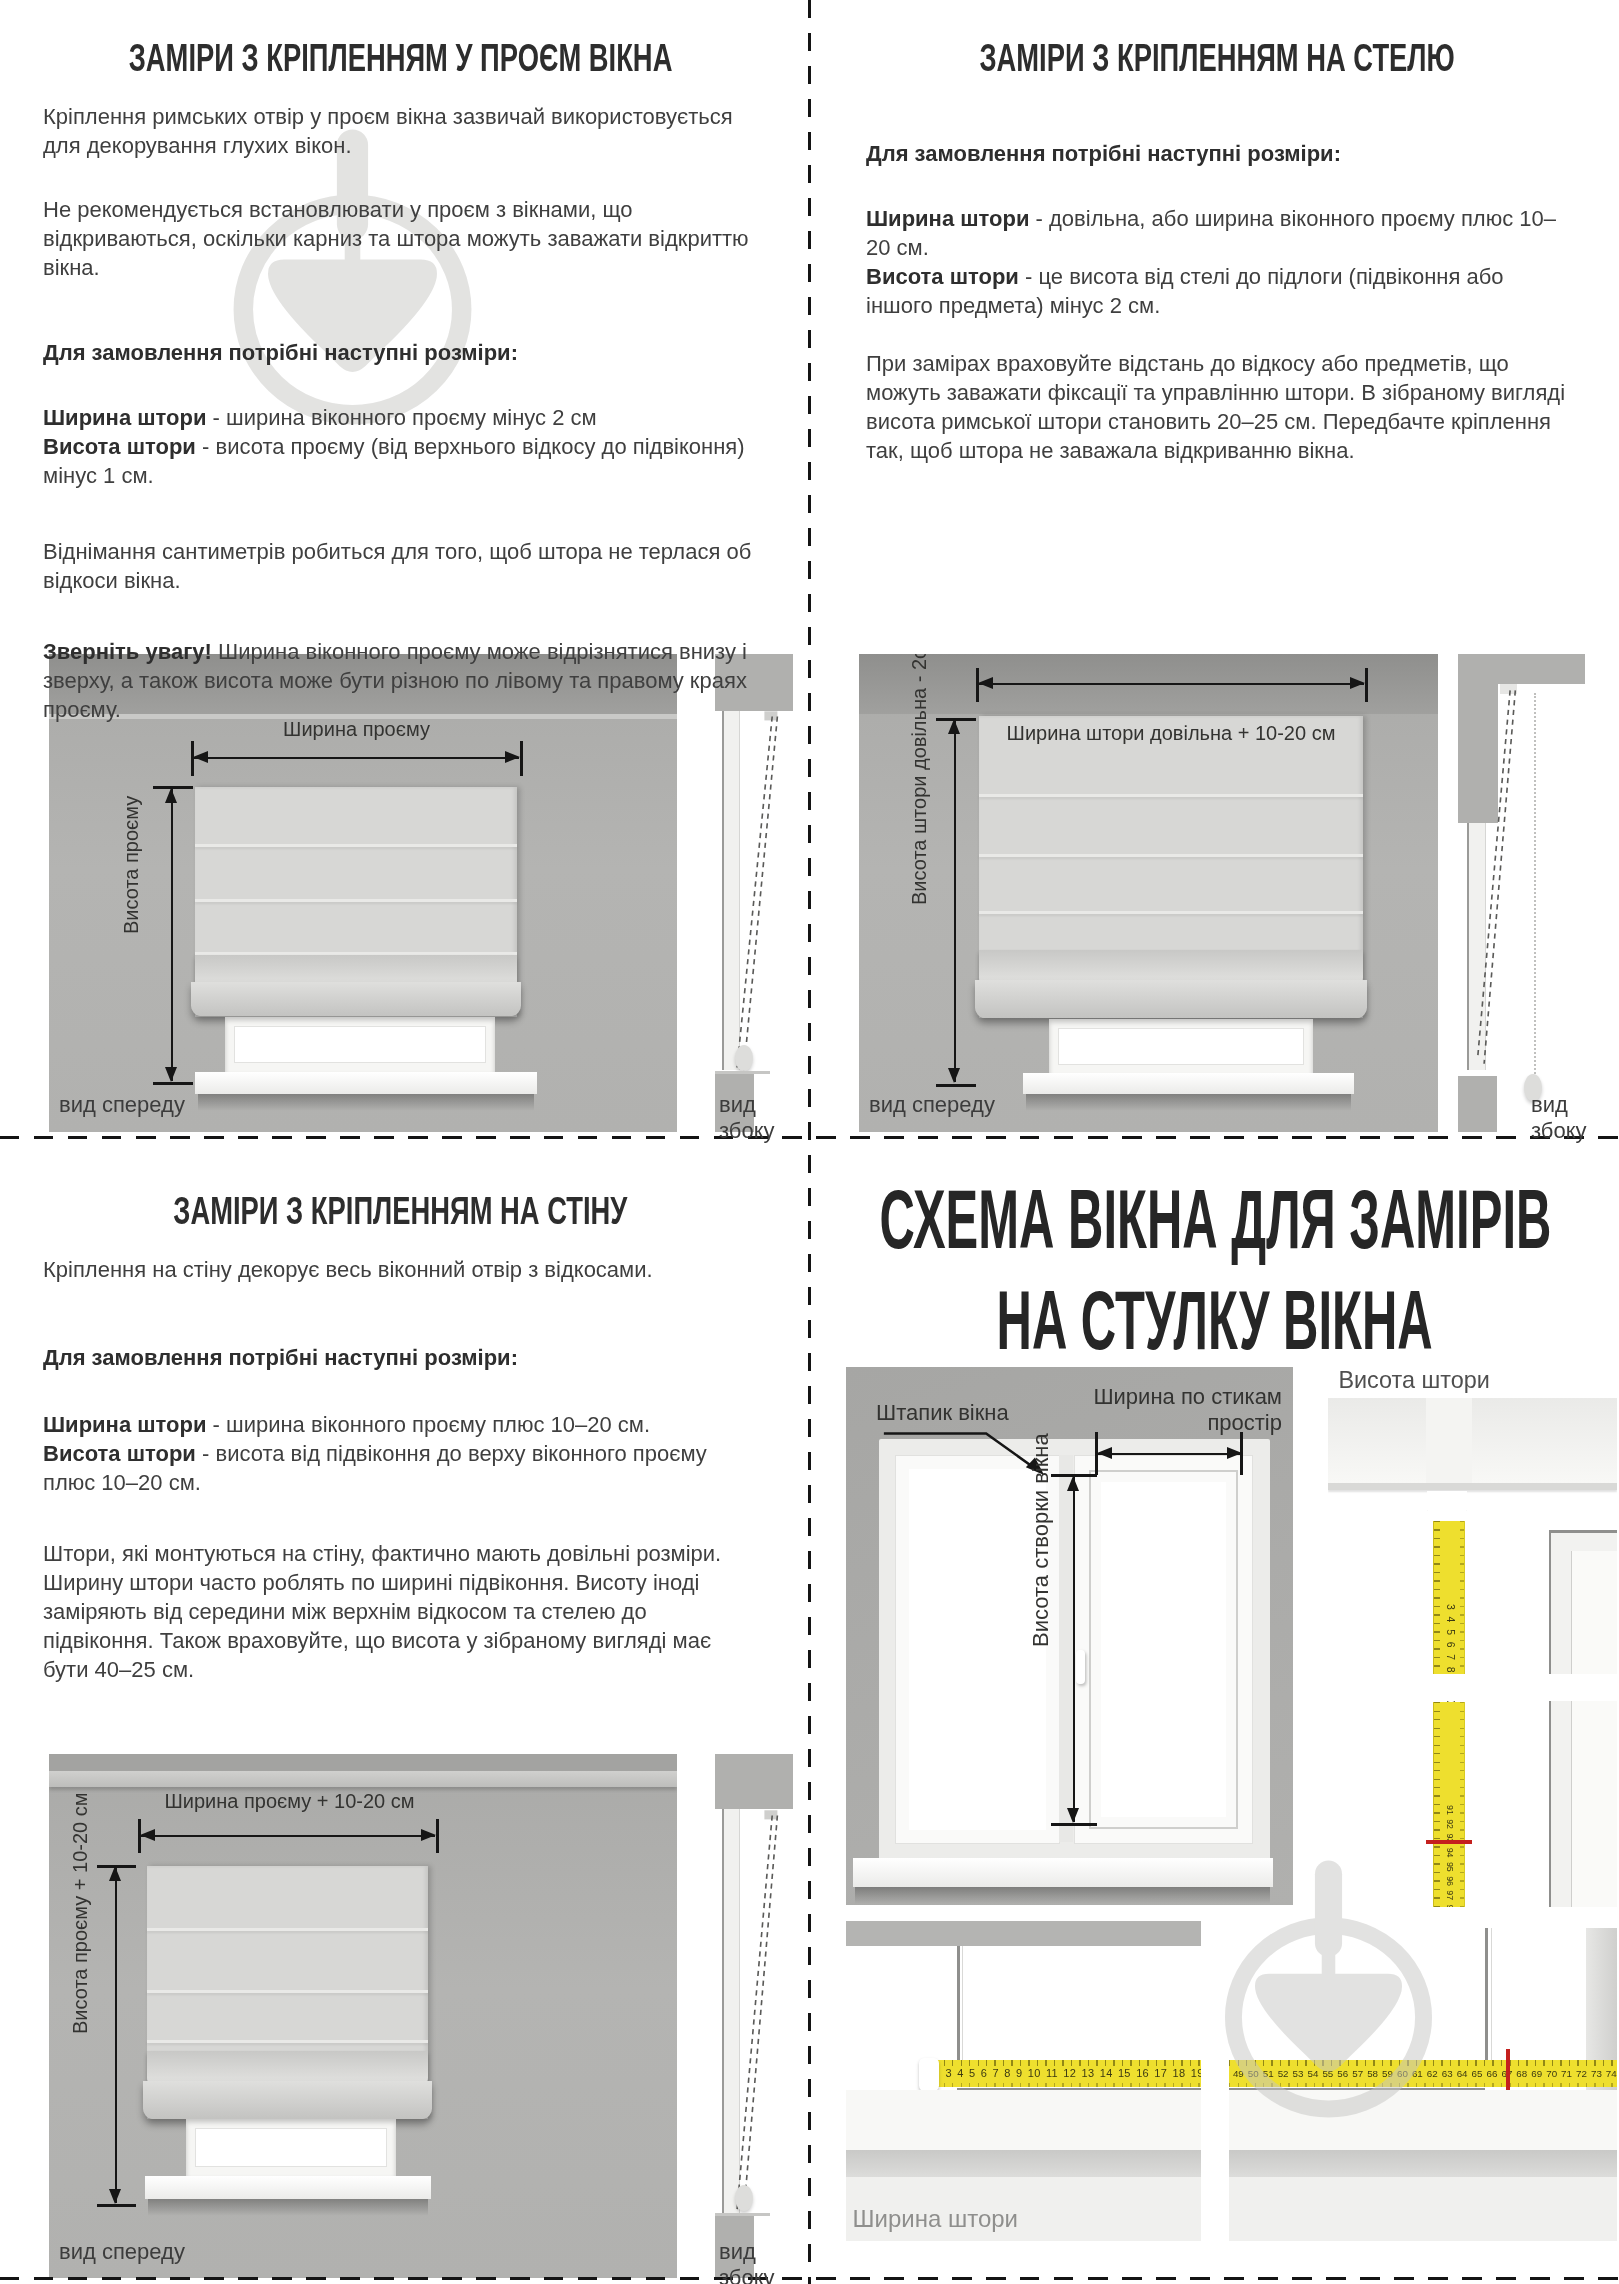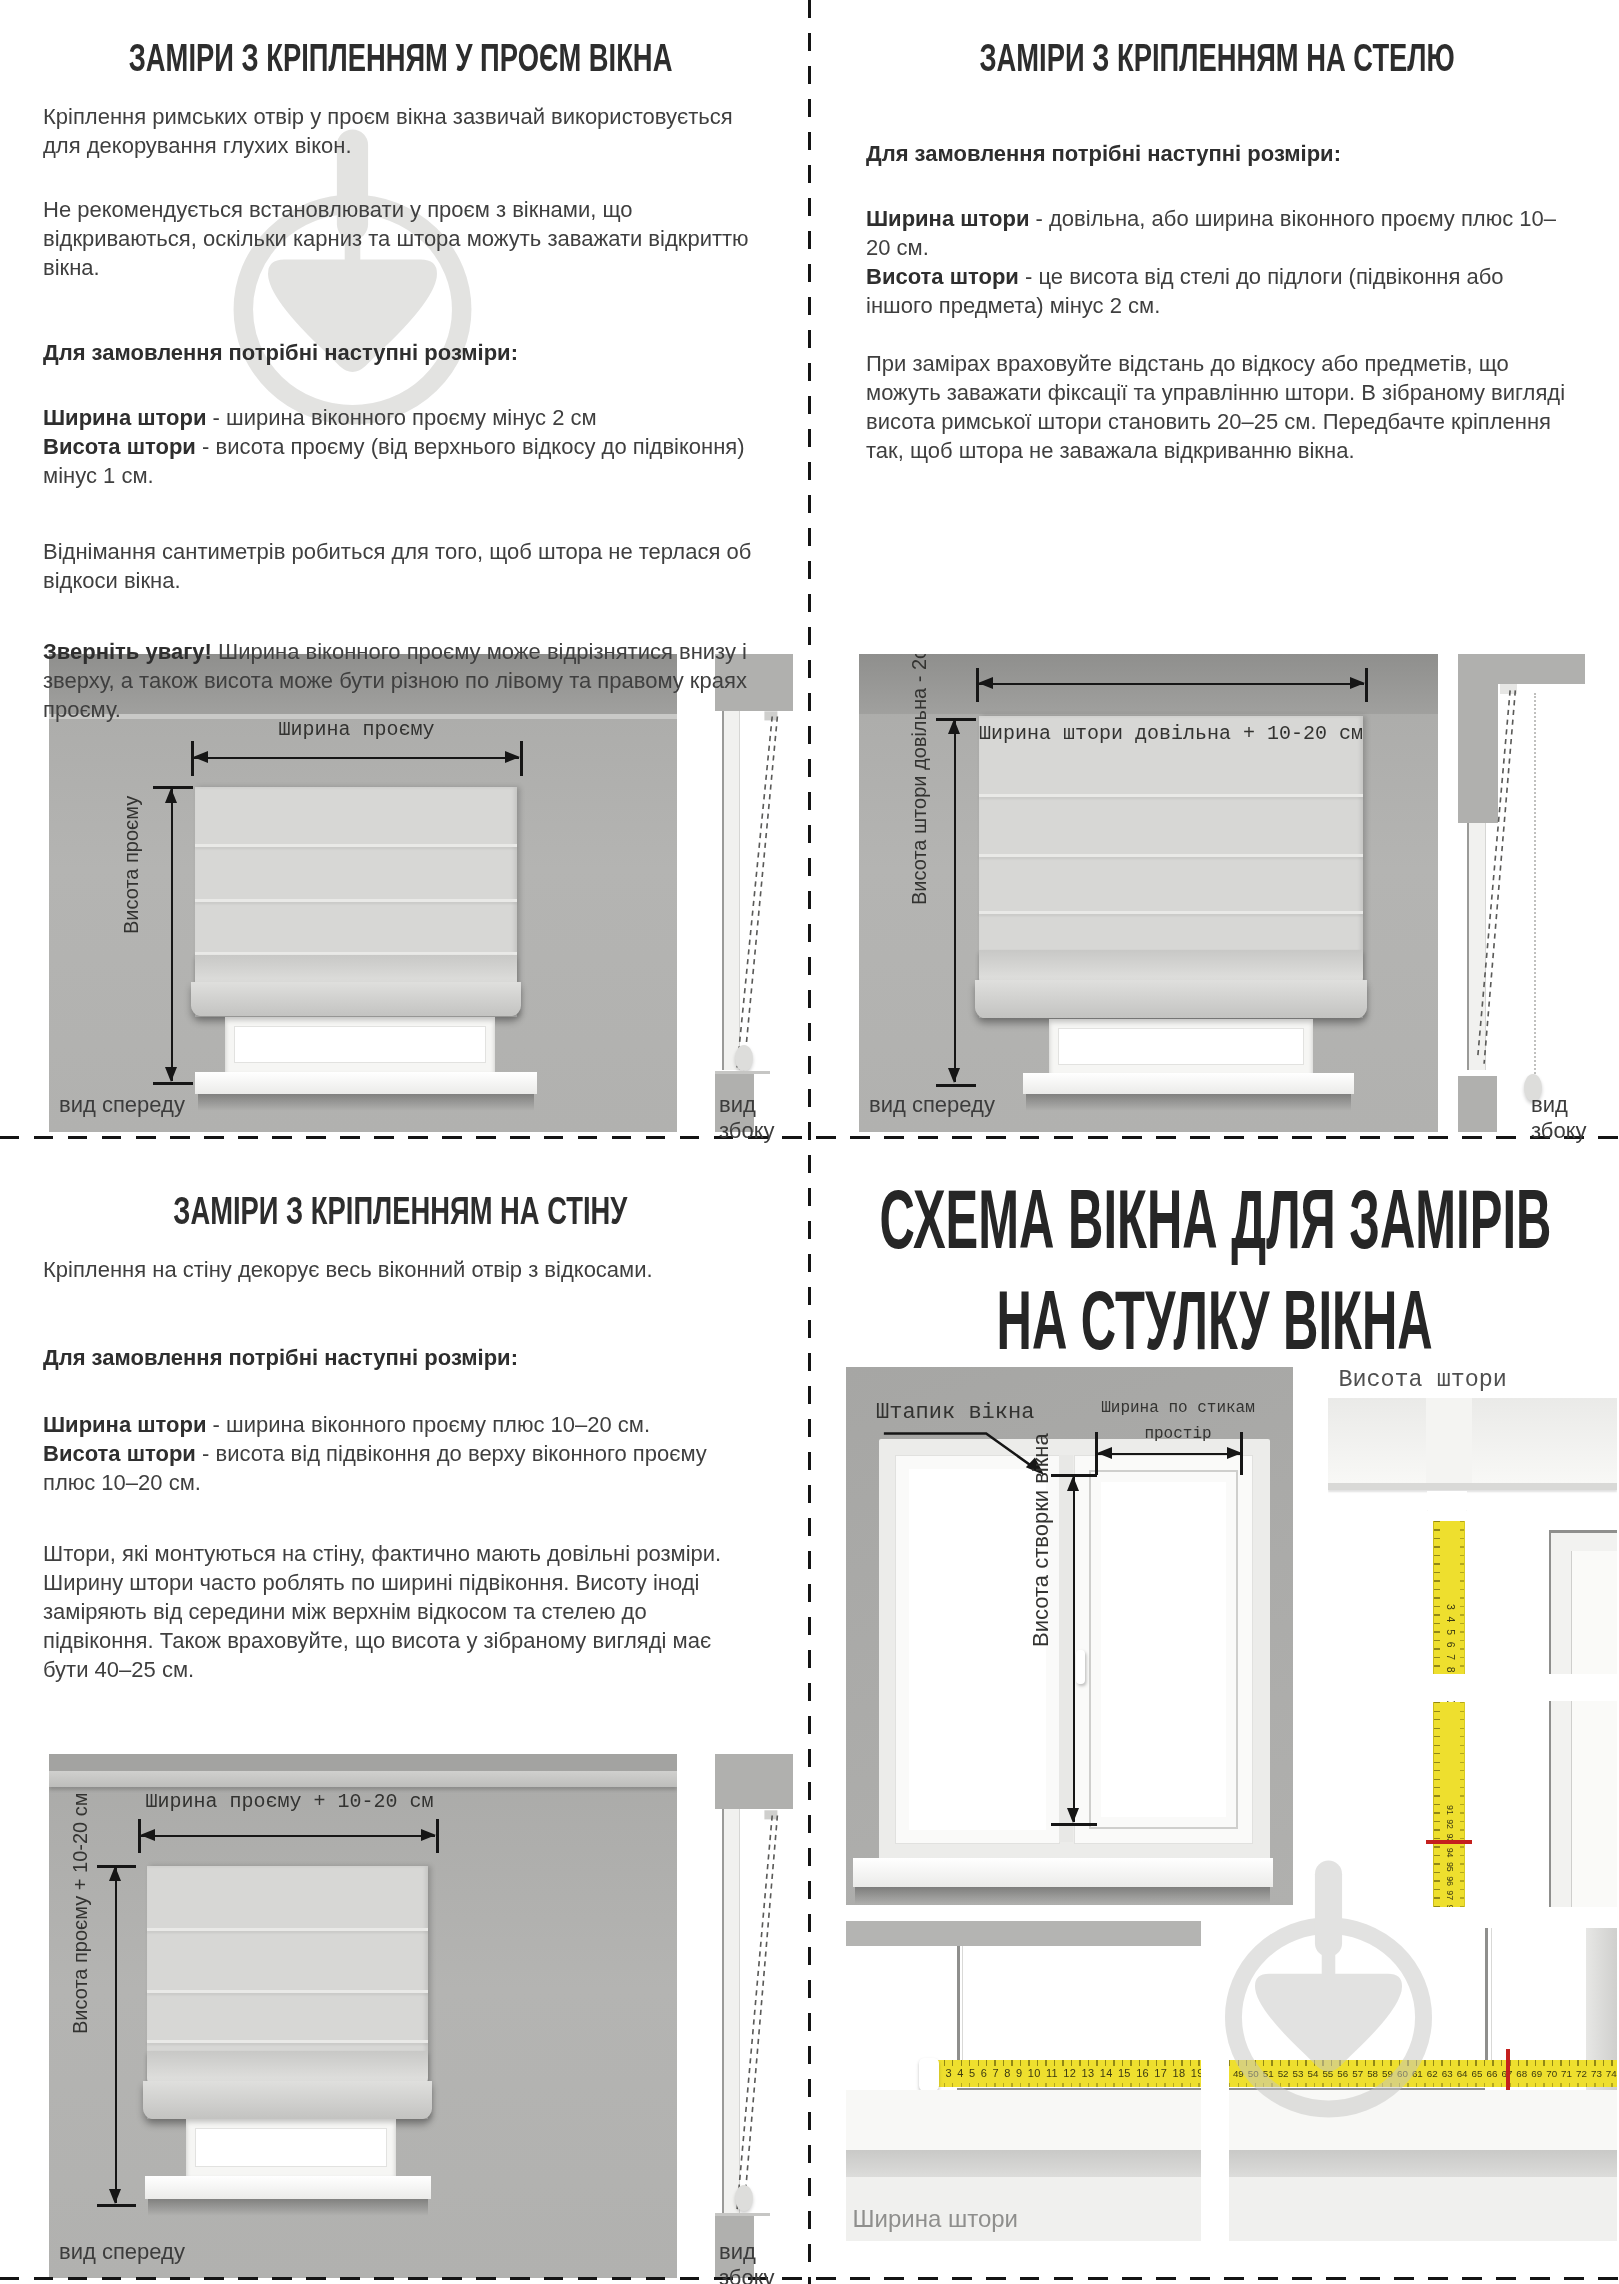--- a/index.html
+++ b/index.html
@@ -50,21 +50,21 @@
       border-top:6.5px solid transparent;border-bottom:6.5px solid transparent;}
   .arrow-h::before{left:-1.3px;border-right:15.6px solid #161616;}
   .arrow-h::after{right:-1.3px;border-left:15.6px solid #161616;}
   .arrow-v{position:absolute;width:0;border-left:2.6px solid #161616;}
   .arrow-v::before,.arrow-v::after{content:"";position:absolute;left:-7.8px;width:0;height:0;
       border-left:6.5px solid transparent;border-right:6.5px solid transparent;}
   .arrow-v::before{top:-1.3px;border-bottom:15.6px solid #161616;}
   .arrow-v::after{bottom:-1.3px;border-top:15.6px solid #161616;}
   .tick-v{position:absolute;width:2.6px;background:#161616;}
   .tick-h{position:absolute;height:2.6px;background:#161616;}
-  .dim-label{position:absolute;font-size:20px;color:#333331;text-align:center;white-space:nowrap;font-family:Liberation Mono, monospace;}
+  .dim-label{position:absolute;font-size:20px;color:#333331;text-align:center;white-space:nowrap;}
   .vwrap{position:absolute;width:0;height:0;}
   .vwrap>span{display:block;transform:translate(-50%,-50%) rotate(-90deg);
               white-space:nowrap;font-size:20px;color:#333331;}
   
   .sv{position:absolute;background:#ffffff;overflow:hidden;}
   .sv .gray{position:absolute;background:#b0b0ae;}
   .sv .shelf{position:absolute;background:#c6c6c4;}
   .sv .frame{position:absolute;background:#f1f1ef;border-left:2px solid #9a9a98;border-right:1.3px solid #d6d6d4;}
   .sv .oval{position:absolute;background:#dddddb;border-radius:50%;box-shadow:0 2.6px 3.9px rgba(0,0,0,.2);}
   .sv .bracket{position:absolute;background:#e6e6e4;}
@@ -294,21 +294,21 @@
         <div class="bead" style="inset:14.3px;"></div>
         <div class="glass" style="inset:26px;"></div>
       </div>
       <div class="handle" style="left:230px;top:283px;width:8.5px;height:34px;"></div>
       <div class="sill" style="left:6.5px;top:491px;width:420px;height:29px;"></div>
       <div class="dim-label" style="left:30px;top:33px;font-size:22px;">Штапик вікна</div>
       <svg class="abs" style="left:0;top:0;" width="447" height="538" viewBox="0 0 686 826">
         <path d="M58 102 L215 102 L296 160" stroke="#161616" stroke-width="4" fill="none"></path>
         <path d="M304 166 L276 154 L290 139 Z" fill="#161616"></path>
       </svg>
-      <div class="dim-label" style="left:228px;top:28px;width:208px;font-size:16px;line-height:26px;">
+      <div class="dim-label" style="left:228px;top:17px;width:208px;font-size:22px;line-height:26px;text-align:right;">
         <div>Ширина по стикам</div>
           <div>простір</div>
       </div>
       <div class="tick-v" style="left:249px;top:65px;height:43px;"></div>
       <div class="tick-v" style="left:394px;top:65px;height:43px;"></div>
       <div class="arrow-h" style="left:252px;top:86px;width:143px;"></div>
       <div class="tick-h" style="left:205px;top:107px;width:46px;"></div>
       <div class="arrow-v" style="left:227px;top:110px;height:345px;"></div>
       <div class="tick-h" style="left:205px;top:456px;width:46px;"></div>
       <div class="vwrap" style="left:195px;top:280px;">

